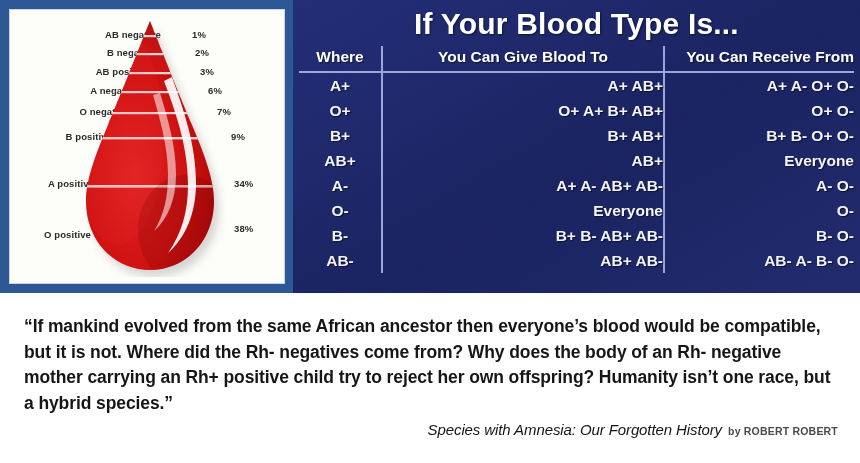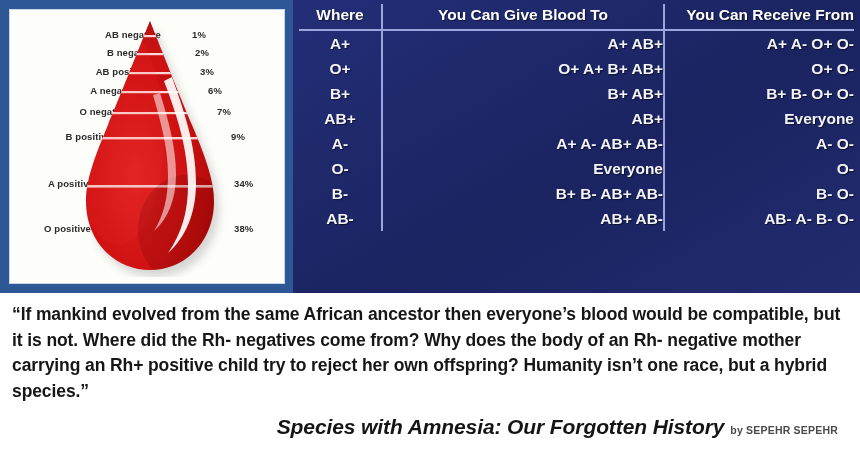--- a/index.html
+++ b/index.html
@@ -126,38 +126,38 @@
 
   
   #quote-section {
     position: absolute;
     left: 0; top: 293px;
     width: 860px;
     height: 170px;
     background: #ffffff;
   }
   #quote-text {
-    margin: 0;
+    margin: 12px;
     padding: 9px 12px 0 12px;
     font-size: 17.5px;
     font-weight: bold;
     line-height: 25.5px;
     color: #161616;
     text-align: left;
     letter-spacing: -.1px;
   }
   #attribution {
     position: absolute;
     right: 22px;
     bottom: 24px;
     white-space: nowrap;
   }
   #book-title {
-    font-size: 21px;
-    font-weight: bold;
+    font-size: 15px;
+    font-weight: normal;
     font-style: italic;
     color: #151515;
     letter-spacing: -.1px;
   }
   #author-line {
     font-size: 10.5px;
     font-weight: bold;
     color: #4a4a4a;
     margin-left: 6px;
     letter-spacing: .2px;
@@ -171,21 +171,21 @@
   <div id="chart-panel">
     <div id="chart-inner">
 
       <span class="drop-label" style="top:19px; right:123px;">AB negative</span>
       <span class="drop-label" style="top:37px; right:128px;">B negative</span>
       <span class="drop-label" style="top:56px; right:135px;">AB positive</span>
       <span class="drop-label" style="top:75px; right:145px;">A negative</span>
       <span class="drop-label" style="top:96px; right:155px;">O negative</span>
       <span class="drop-label" style="top:121px; right:172px;">B positive</span>
       <span class="drop-label" style="top:168px; right:190px;">A positive</span>
-      <span class="drop-label" style="top:213px; right:193px;">O positive</span>
+      <span class="drop-label" style="top:219px; right:193px;">O positive</span>
 
       <span class="pct-label" style="top:19px; left:182px;">1%</span>
       <span class="pct-label" style="top:37px; left:185px;">2%</span>
       <span class="pct-label" style="top:56px; left:190px;">3%</span>
       <span class="pct-label" style="top:75px; left:198px;">6%</span>
       <span class="pct-label" style="top:96px; left:207px;">7%</span>
       <span class="pct-label" style="top:121px; left:221px;">9%</span>
       <span class="pct-label" style="top:168px; left:224px;">34%</span>
       <span class="pct-label" style="top:213px; left:224px;">38%</span>
 
@@ -248,20 +248,21 @@
                      C96,200 100,182 100,160
                      C100,132 92,104 85,80 Z" fill="#ffffff" opacity=".55"></path>
           </g>
         </svg>
       </div>
 
     </div>
   </div>
 
   <div id="table-panel">
+    <div id="table-title">If Your Blood Type Is...</div>
 
     <table id="blood-table">
       <thead>
         <tr>
           <th class="col-type">Where</th>
           <th class="col-give">You Can Give Blood To</th>
           <th class="col-recv">You Can Receive From</th>
         </tr>
       </thead>
       <tbody>
@@ -306,15 +307,15 @@
           <td class="cell-recv">AB- A- B- O-</td>
         </tr>
       </tbody>
     </table>
   </div>
 </div>
 
 <div id="quote-section">
   <p id="quote-text">“If mankind evolved from the same African ancestor then everyone’s blood would be compatible, but it is not.  Where did the Rh- negatives come from? Why does the body of an Rh- negative mother carrying an Rh+ positive child try to reject her own offspring? Humanity isn’t one race, but a hybrid species.”</p>
   <div id="attribution">
-    <span id="book-title">Species with Amnesia: Our Forgotten History</span><span id="author-line">by SEPEHR SEPEHR</span>
+    <span id="book-title">Species with Amnesia: Our Forgotten History</span><span id="author-line">by ROBERT ROBERT</span>
   </div>
 </div>
 
 </body></html>

